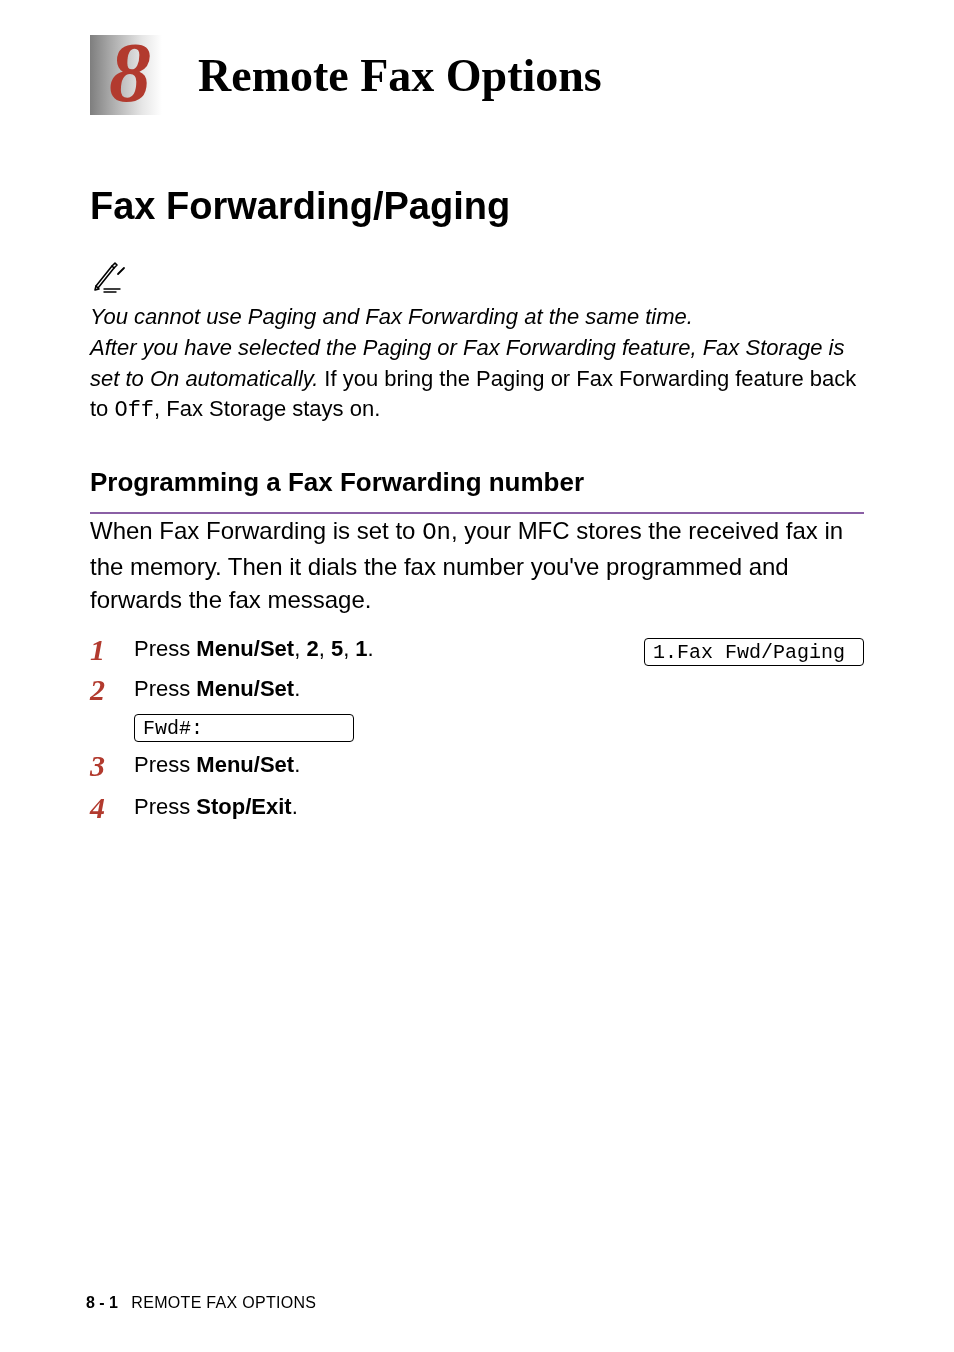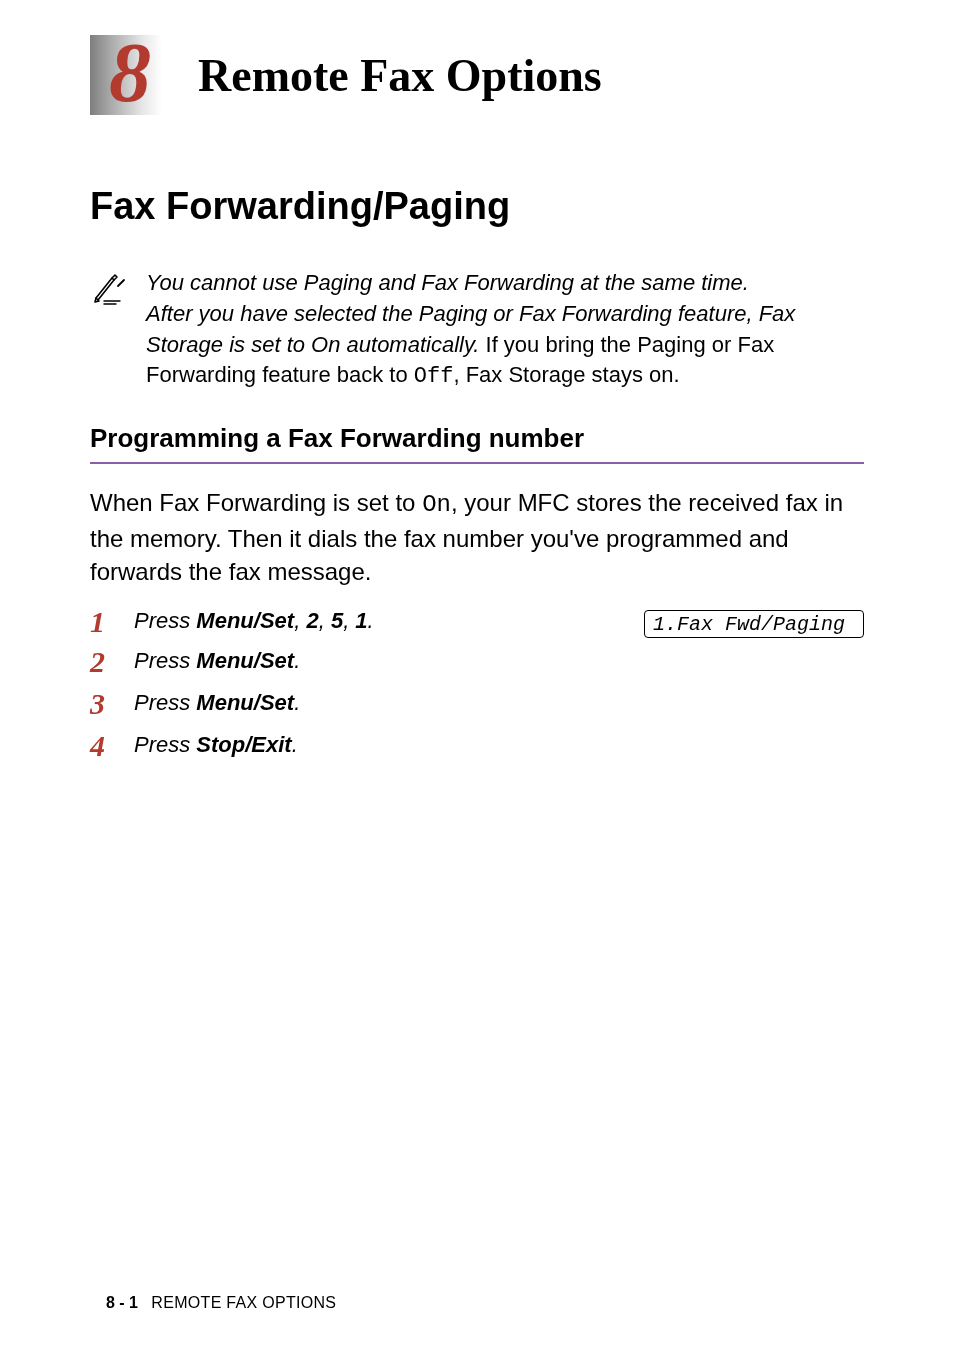--- a/index.html
+++ b/index.html
@@ -26,56 +26,55 @@
   .chapter-title {
     font-family: "Times New Roman", Times, serif;
     font-weight: bold;
     font-size: 46px;
   }
 
   
   .h1 {
     font-size: 38px;
     font-weight: bold;
-    margin-bottom: 40px;
-  }
-
-  
-  .note-row { display: flex; gap: 16px; margin-bottom: 30px; }
+    margin-bottom: 28px;
+  }
+
+  
+  .note-row { display: flex; gap: 2px; margin-bottom: 40px; flex-direction: column; }
   .note-icon { flex: 0 0 40px; }
   .note-icon svg { width: 40px; height: 40px; }
   .note-body { font-size: 22px; line-height: 1.4; }
   .note-body .ital { font-style: italic; }
   .mono { font-family: "Courier New", Courier, monospace; }
 
   
   .h2 {
     font-size: 26px;
     font-weight: bold;
-    padding-bottom: 8px;
+    padding-bottom: 14px;
     border-bottom: 2px solid #8a5fa5;
-    margin-bottom: 22px;
   }
 
   .para { font-size: 24px; line-height: 1.4; margin-bottom: 16px; }
 
   
   .steps { margin-top: 4px; }
   .step { display: flex; align-items: flex-start; margin-bottom: 6px; }
   .step-num {
     flex: 0 0 44px;
     font-family: "Times New Roman", Times, serif;
     font-style: italic;
     font-weight: bold;
     font-size: 30px;
     color: #b23a2e;
     line-height: 1;
     padding-top: 2px;
   }
-  .step-body { flex: 1; font-size: 22px; line-height: 1.45; font-style: italic; }
+  .step-body { flex: 1; font-size: 22px; line-height: 1.45; }
   .step-left { width: 420px; }
   .step-line { margin-bottom: 4px; }
   .bold { font-weight: bold; }
 
   
   .step-flex { display: flex; align-items: flex-start; justify-content: space-between; }
   .lcd-wrap { flex: 0 0 auto; padding-top: 2px; }
 
   
   .lcd {
@@ -116,21 +115,21 @@
   .oval.down::after {
     border-left: 5px solid transparent;
     border-right: 5px solid transparent;
     border-top: 6px solid #000;
     transform: translate(-50%, -45%);
   }
 
   
   .footer {
     position: absolute;
-    left: 106px; bottom: 40px;
+    left: 86px; bottom: 40px;
     font-size: 16px;
   }
   .footer .pg { font-weight: bold; }
   .footer .sec { letter-spacing: 0.3px; }
 </style>
 </head>
 <body>
 
 <div class="page">
 
@@ -181,20 +180,23 @@
       </div>
     </div>
 
     <div class="step">
       <div class="step-num">2</div>
       <div class="step-body">
         <div class="step-line">
           <span>Press </span><span class="bold">Menu/Set</span><span>.</span>
         </div>
         <div class="step-flex">
+          <div class="lcd-wrap">
+            <span class="lcd">Fwd#:</span>
+          </div>
         </div>
       </div>
     </div>
 
     <div class="step">
       <div class="step-num">3</div>
       <div class="step-body">
         <div class="step-line">
           <span>Press </span><span class="bold">Menu/Set</span><span>.</span>
         </div>

